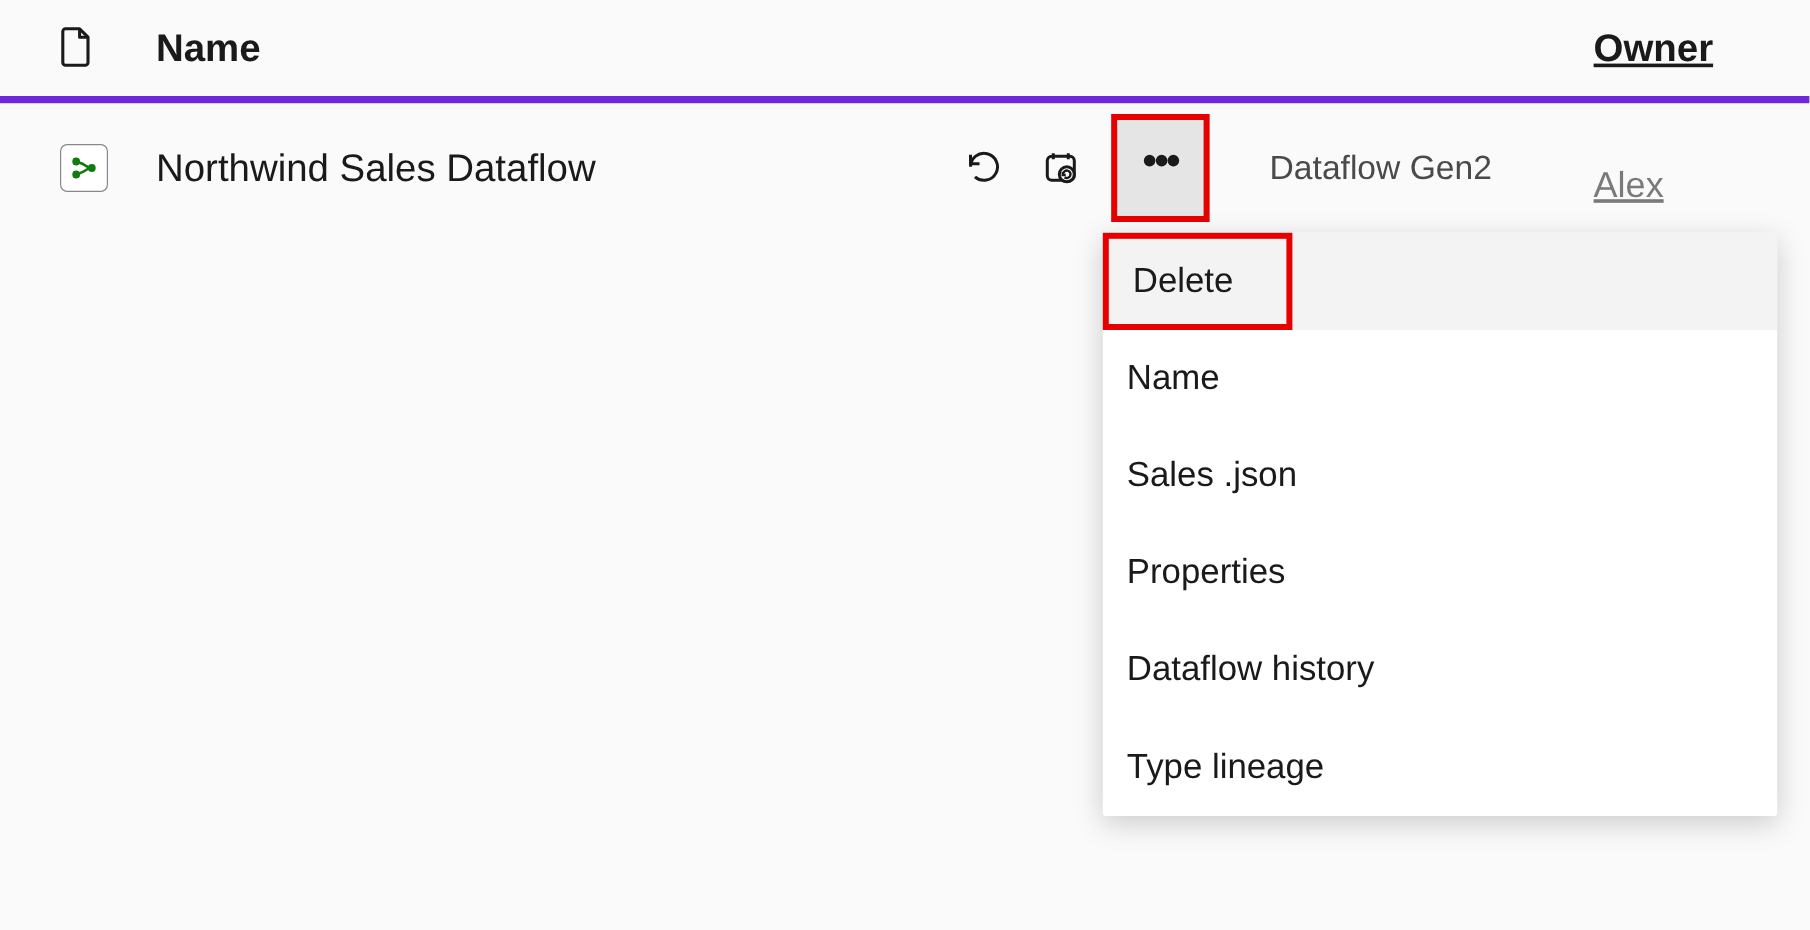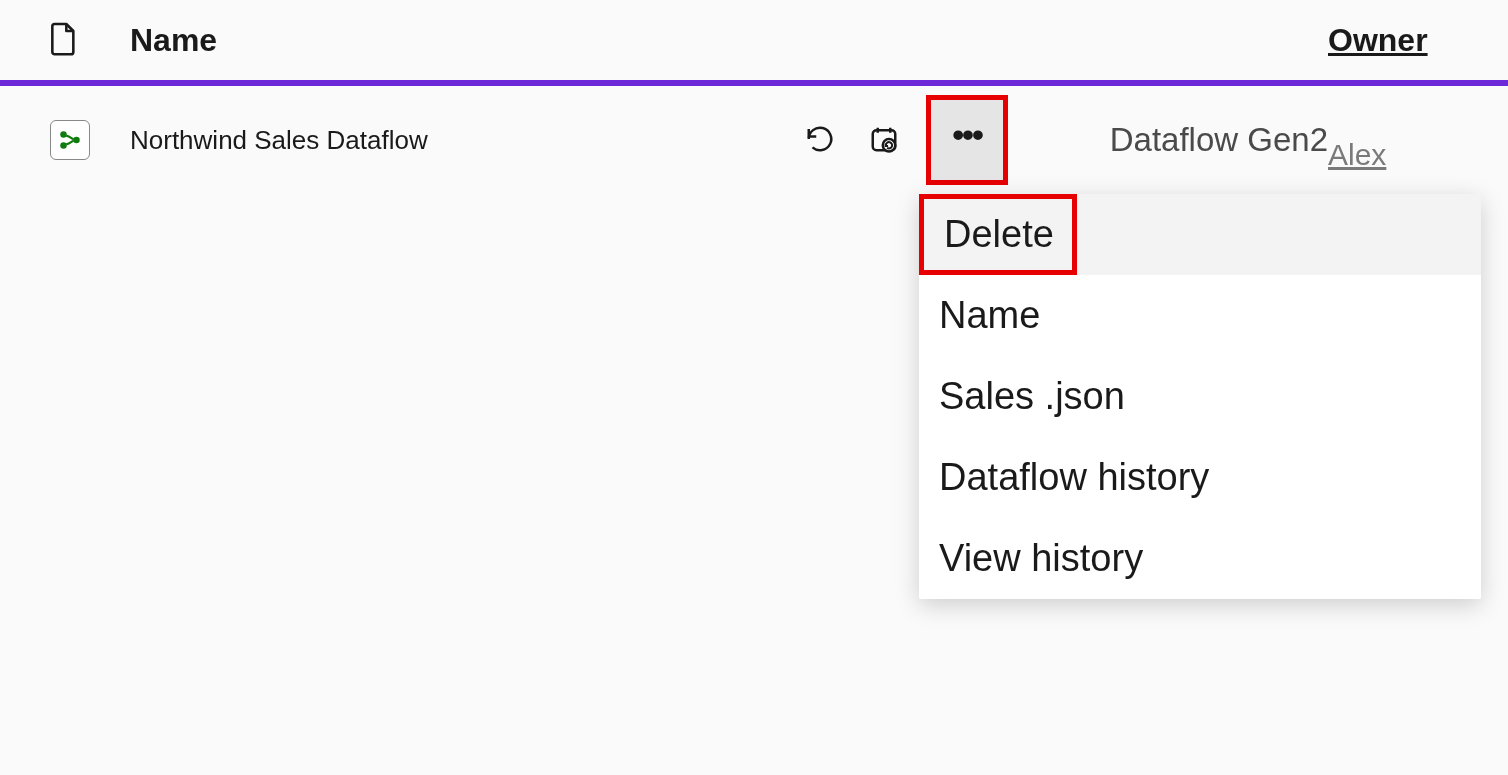--- a/index.html
+++ b/index.html
@@ -57,29 +57,28 @@
       text-decoration: underline;
     }
     .data-row {
       display: flex;
       align-items: center;
       height: 108px;
       padding: 0 20px;
       position: relative;
     }
     .data-row .col-name {
-      font-size: 26px;
+      font-size: 32px;
       font-weight: 400;
       color: #1a1a1a;
     }
     .data-row .col-type {
-      font-size: 33px;
+      font-size: 28px;
       font-weight: 400;
       color: #4a4a4a;
-      text-align: right;
     }
     .data-row .col-owner {
       font-size: 30px;
       font-weight: 400;
       color: #7a7a7a;
       margin-top: 30px;
     }
     .file-icon svg {
       width: 28px;
       height: 36px;
@@ -139,21 +138,21 @@
       background: #fff;
       box-shadow: 0 6px 24px rgba(0,0,0,0.18);
       border-radius: 2px;
       z-index: 100;
     }
     .menu-item {
       height: 81px;
       display: flex;
       align-items: center;
       padding: 0 20px;
-      font-size: 38px;
+      font-size: 29px;
       color: #1a1a1a;
       cursor: pointer;
     }
     .menu-item.highlighted {
       background: #f3f3f3;
       border: 5px solid #e60000;
       width: 158px;
       height: 81px;
       position: relative;
       z-index: 2;
@@ -228,15 +227,16 @@
   </div>
 
 </div>
 
 <div class="context-menu">
   <div class="menu-item-wrap first">
     <div class="menu-item highlighted">Delete</div>
   </div>
   <div class="menu-item">Name</div>
   <div class="menu-item">Sales .json</div>
+  <div class="menu-item">Properties</div>
   <div class="menu-item">Dataflow history</div>
-  <div class="menu-item">View history</div>
+  <div class="menu-item">Type lineage</div>
 </div>
 
 </body></html>

